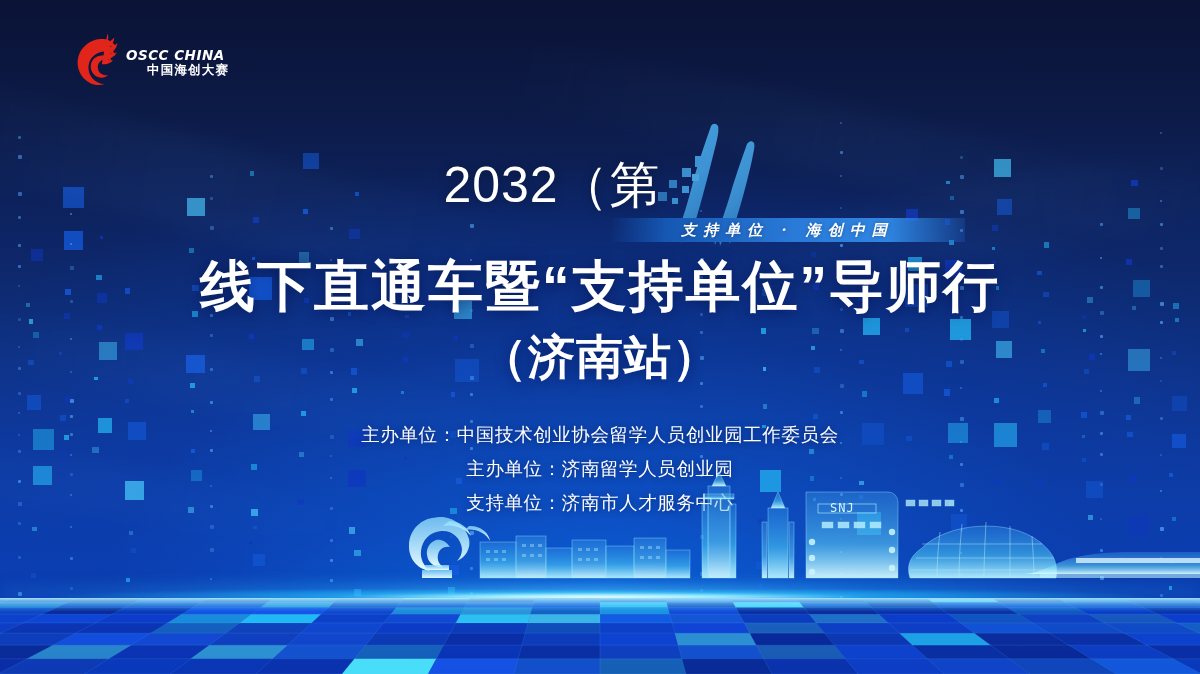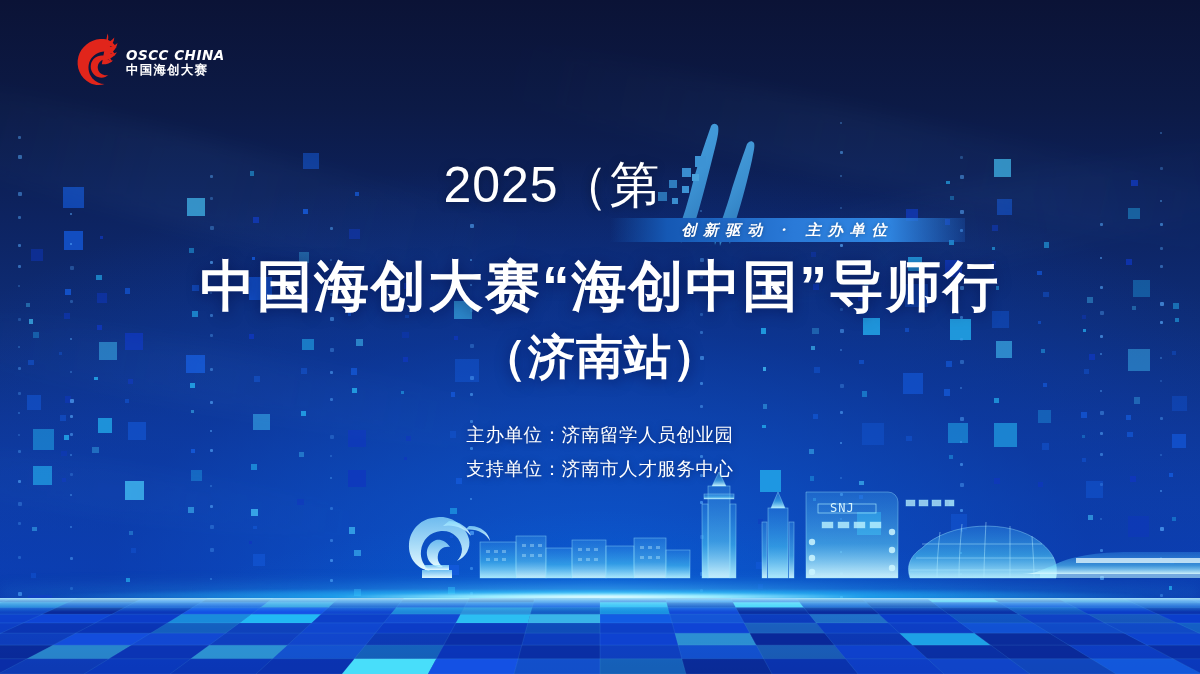--- a/index.html
+++ b/index.html
@@ -45,20 +45,21 @@
     font-weight:700; font-style:italic;
     font-size:13.5px; letter-spacing:0.5px;
     color:#ffffff; line-height:1.05;
     white-space:nowrap;
   }
   .logo-cn {
     font-size:12.5px; font-weight:700;
     color:#ffffff; letter-spacing:1.2px;
     line-height:1.25; white-space:nowrap;
     margin-top:1px;
+    margin-left:21px;
   }
 
   
   #title-row {
     position:absolute; left:0; right:0; top:150px;
     display:flex; align-items:center; justify-content:center;
     height:70px;
   }
   .t-big {
     font-size:50px;
@@ -528,21 +529,21 @@
         </g>
       </svg>
     </div>
     <div id="logo-text">
       <div class="logo-en">OSCC CHINA</div>
       <div class="logo-cn">中国海创大赛</div>
     </div>
   </div>
 
   <div id="title-row">
-    <div class="t-big">2025（第</div>
+    <div class="t-big">2032（第</div>
 
     <div id="seven-graphic">
       <svg viewBox="0 0 108 150" width="108" height="150">
         <defs>
           <linearGradient id="bg1" x1="0" y1="0" x2="0.4" y2="1">
             <stop offset="0%" stop-color="#4aa3dd"></stop>
             <stop offset="55%" stop-color="#3d93d4"></stop>
             <stop offset="100%" stop-color="#2f7cbe"></stop>
           </linearGradient>
           <linearGradient id="bg2" x1="0" y1="0" x2="0.4" y2="1">
@@ -562,26 +563,27 @@
         <rect x="14" y="70" width="8" height="8" fill="#2f7cbe"></rect>
         <rect x="27" y="76" width="7" height="7" fill="#3d93d4"></rect>
         <rect x="3" y="82" width="9" height="9" fill="#2a72b4"></rect>
         <rect x="17" y="88" width="6" height="6" fill="#3a8dcf"></rect>
       </svg>
     </div>
 
   </div>
 
   <div id="slogan-bar"></div>
-  <div id="slogan">创新驱动 · 主办单位</div>
-
-  <div id="headline">中国海创大赛“海创中国”导师行</div>
+  <div id="slogan">支持单位 · 海创中国</div>
+
+  <div id="headline">线下直通车暨“支持单位”导师行</div>
   <div id="subhead">（济南站）</div>
 
   <div id="orgs">
+    <div class="org-line">主办单位：中国技术创业协会留学人员创业园工作委员会</div>
     <div class="org-line">主办单位：济南留学人员创业园</div>
     <div class="org-line">支持单位：济南市人才服务中心</div>
   </div>
 
   <div id="skyline">
     <svg viewBox="0 0 1200 130" width="1200" height="130" preserveAspectRatio="none">
       <defs>
         <linearGradient id="bld" x1="0" y1="0" x2="0" y2="1">
           <stop offset="0%" stop-color="#2f8fe8" stop-opacity="0.42"></stop>
           <stop offset="55%" stop-color="#49c6f5" stop-opacity="0.60"></stop>

